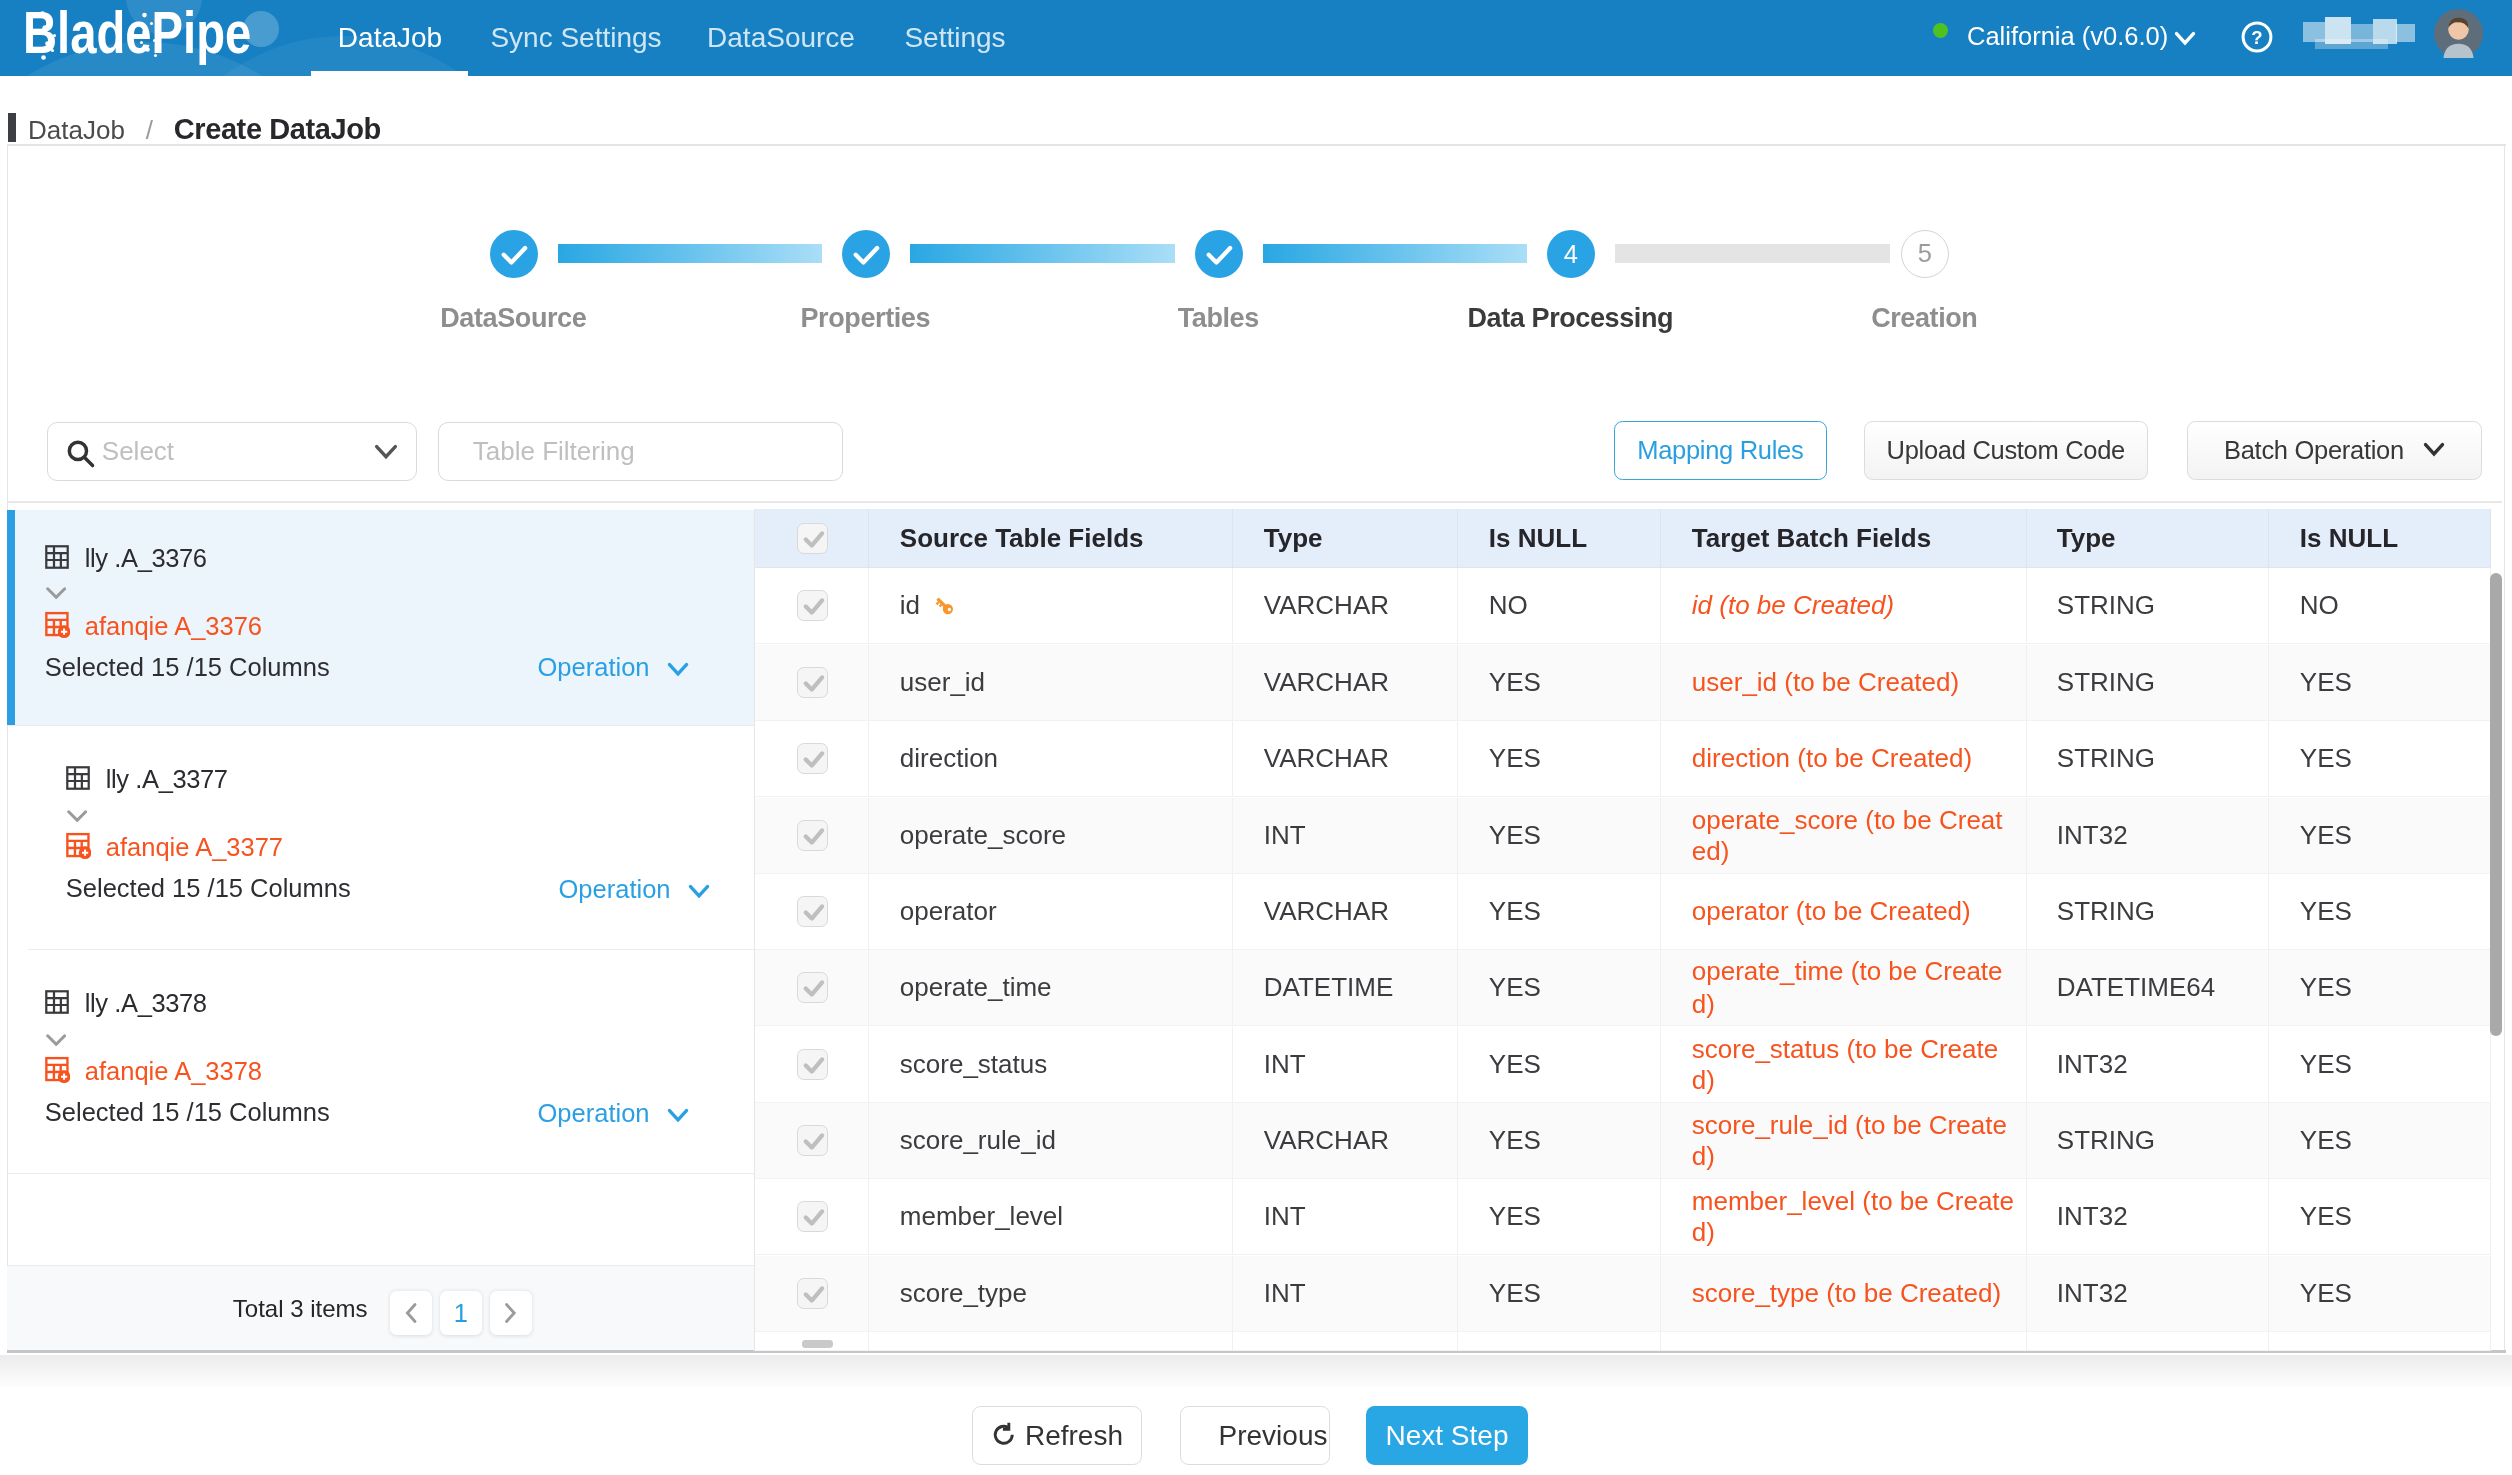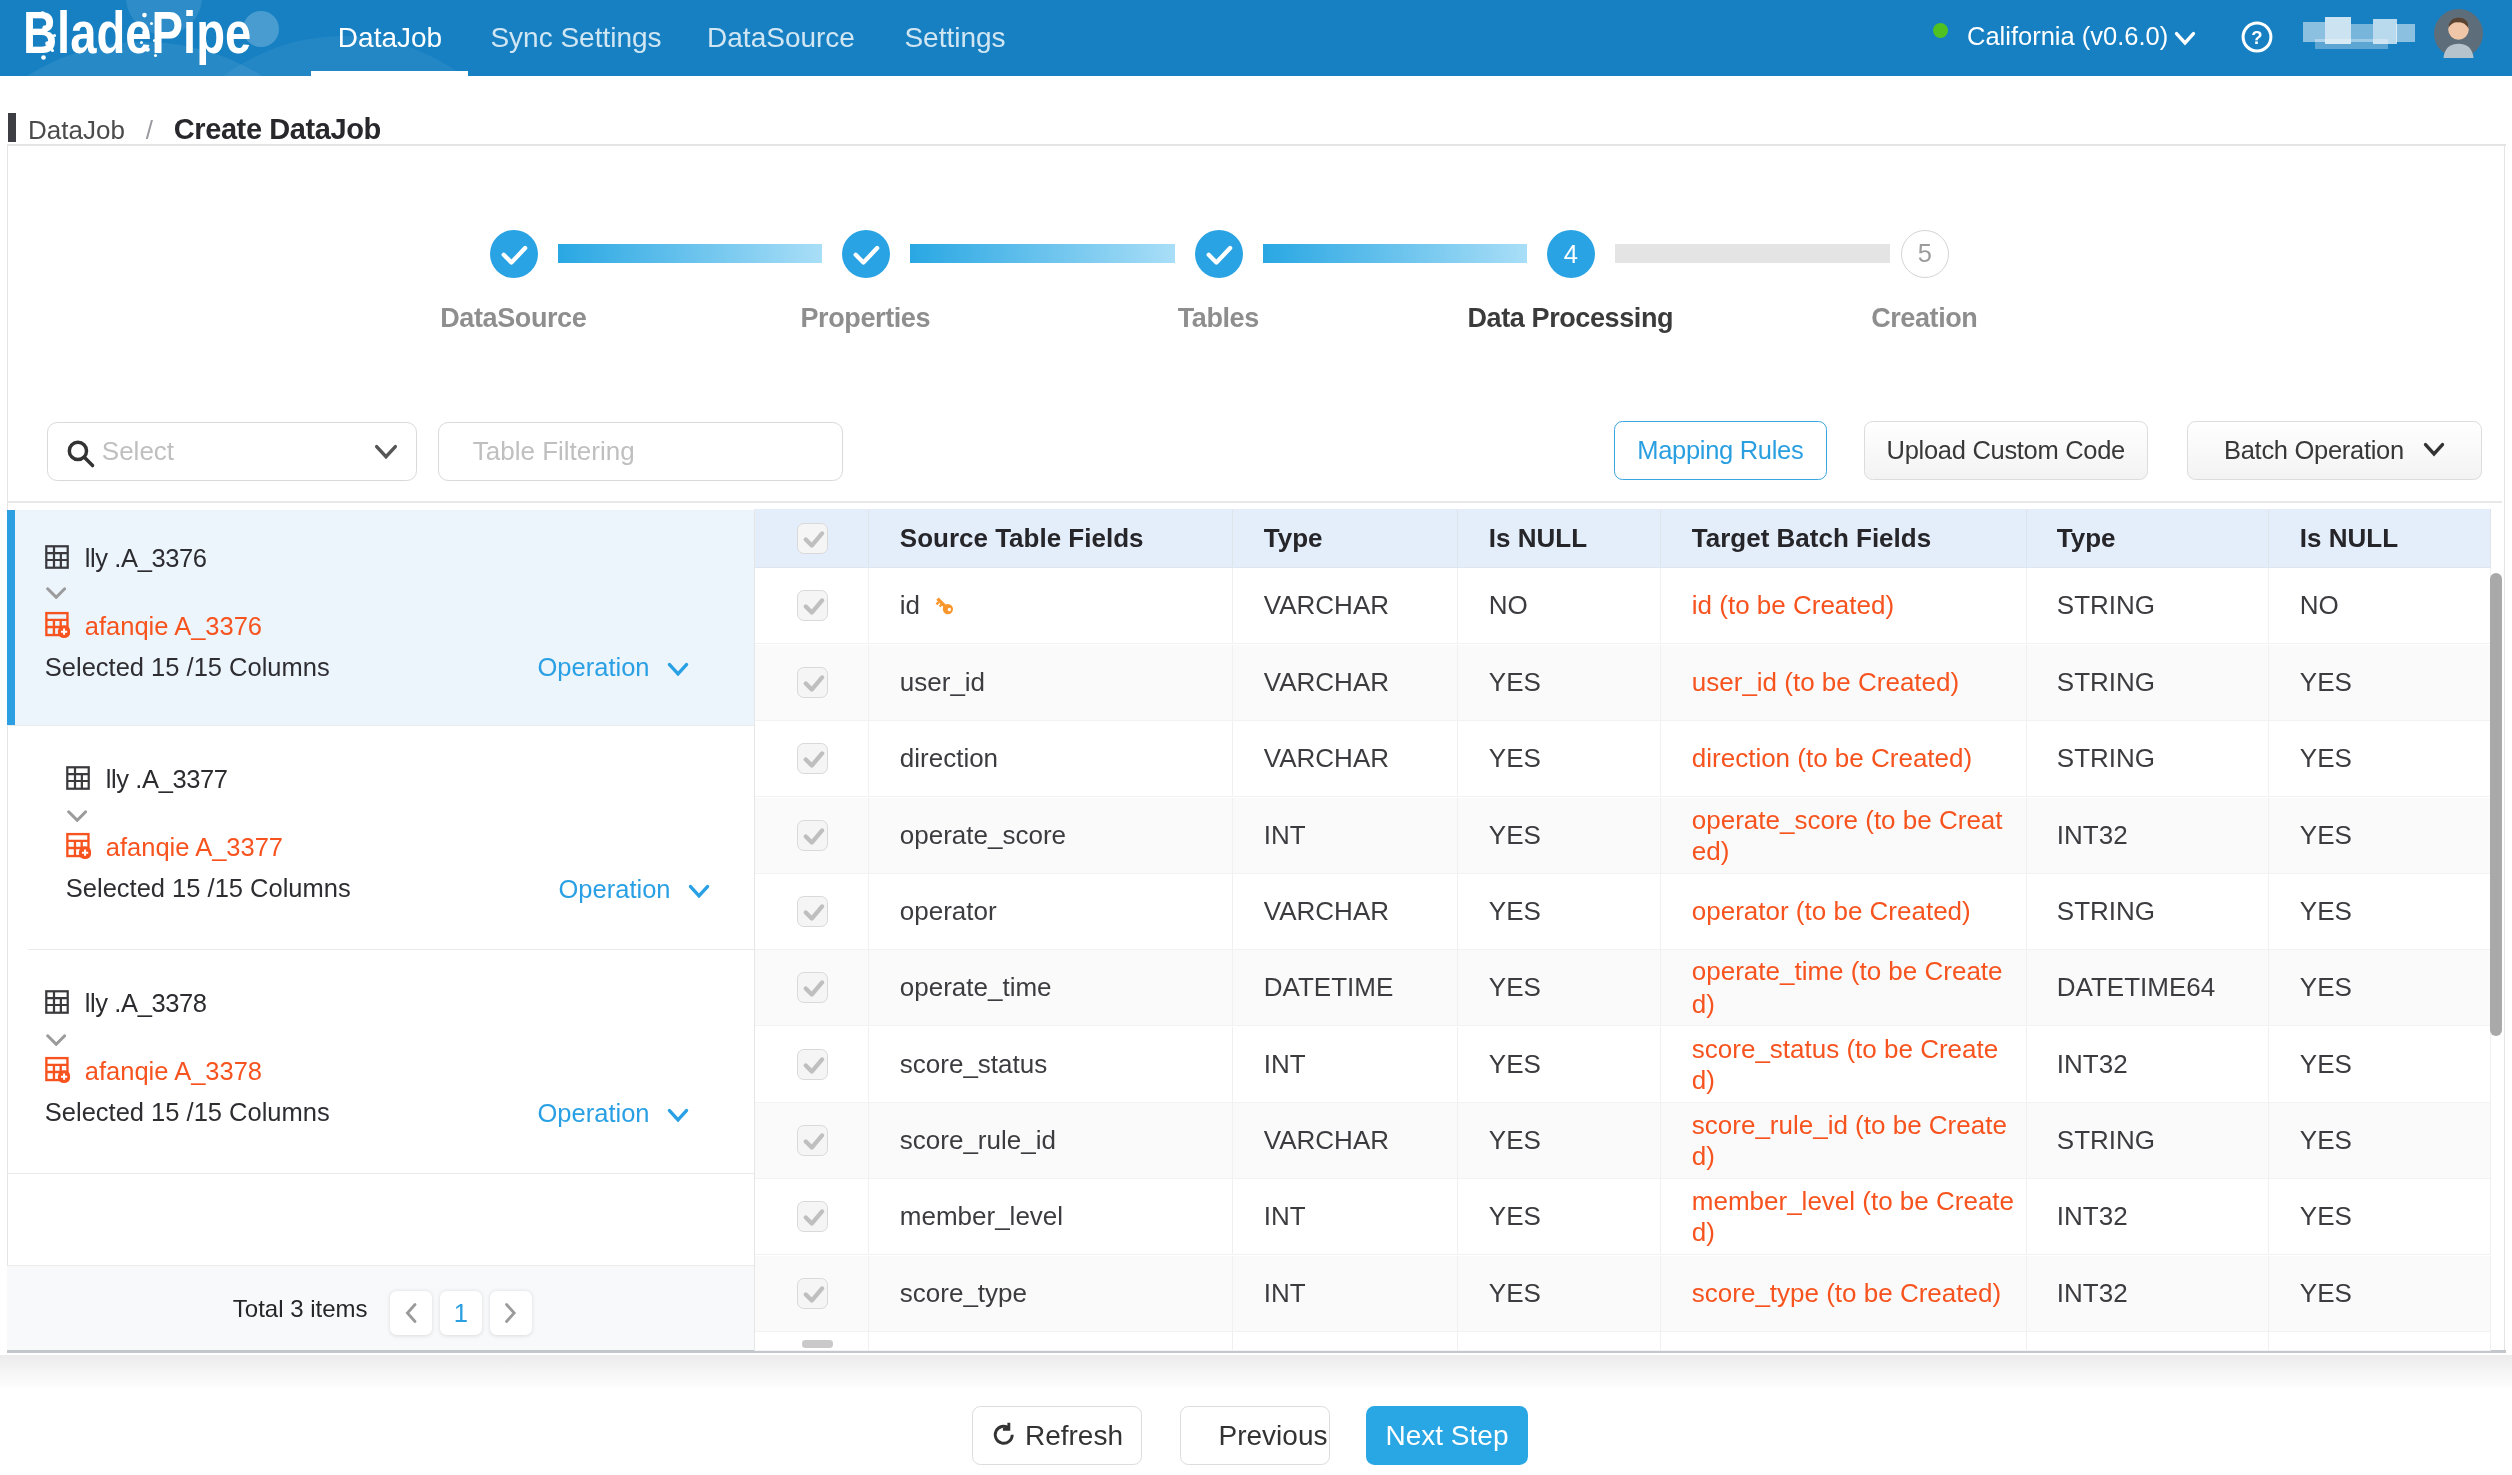--- a/index.html
+++ b/index.html
@@ -278,21 +278,21 @@
               <circle cx="12" cy="16" r="5.6" fill="#f9962b"></circle>
               <circle cx="12.8" cy="17.5" r="1.8" fill="#fff"></circle>
               <rect x="10.2" y="0" width="3.6" height="12" fill="#f9962b"></rect>
               <rect x="6.8" y="2.2" width="3.6" height="2.6" fill="#f9962b"></rect>
               <rect x="7.6" y="6.4" width="2.8" height="2.4" fill="#f9962b"></rect>
             </g>
           </svg></div>
 <div class="tcell" style="left:478px;width:225px;">VARCHAR</div>
 <div class="tcell" style="left:703px;width:203px;">NO</div>
 <div class="tcell" style="left:906px;width:366px;">
-          <span class="orange" style="line-height:31px;">id (to be Created)</span>
+          <span class="orange" style="line-height:31px;font-style:italic;">id (to be Created)</span>
         </div>
 <div class="tcell" style="left:1271px;width:243px;">STRING</div>
 <div class="tcell" style="left:1514px;width:222px;">NO</div>
 </div>
 <div class="trow odd" style="top:136px;">
 <div class="tcell" style="left:0;width:114px;">
           <span class="cbx"><svg width="31" height="31" viewBox="0 0 36 36">
               <path d="M9 18 L16 25 L28 11" stroke="#bfbfbf" stroke-width="5" fill="none" stroke-linecap="round" stroke-linejoin="round"></path>
             </svg></span>
         </div>

